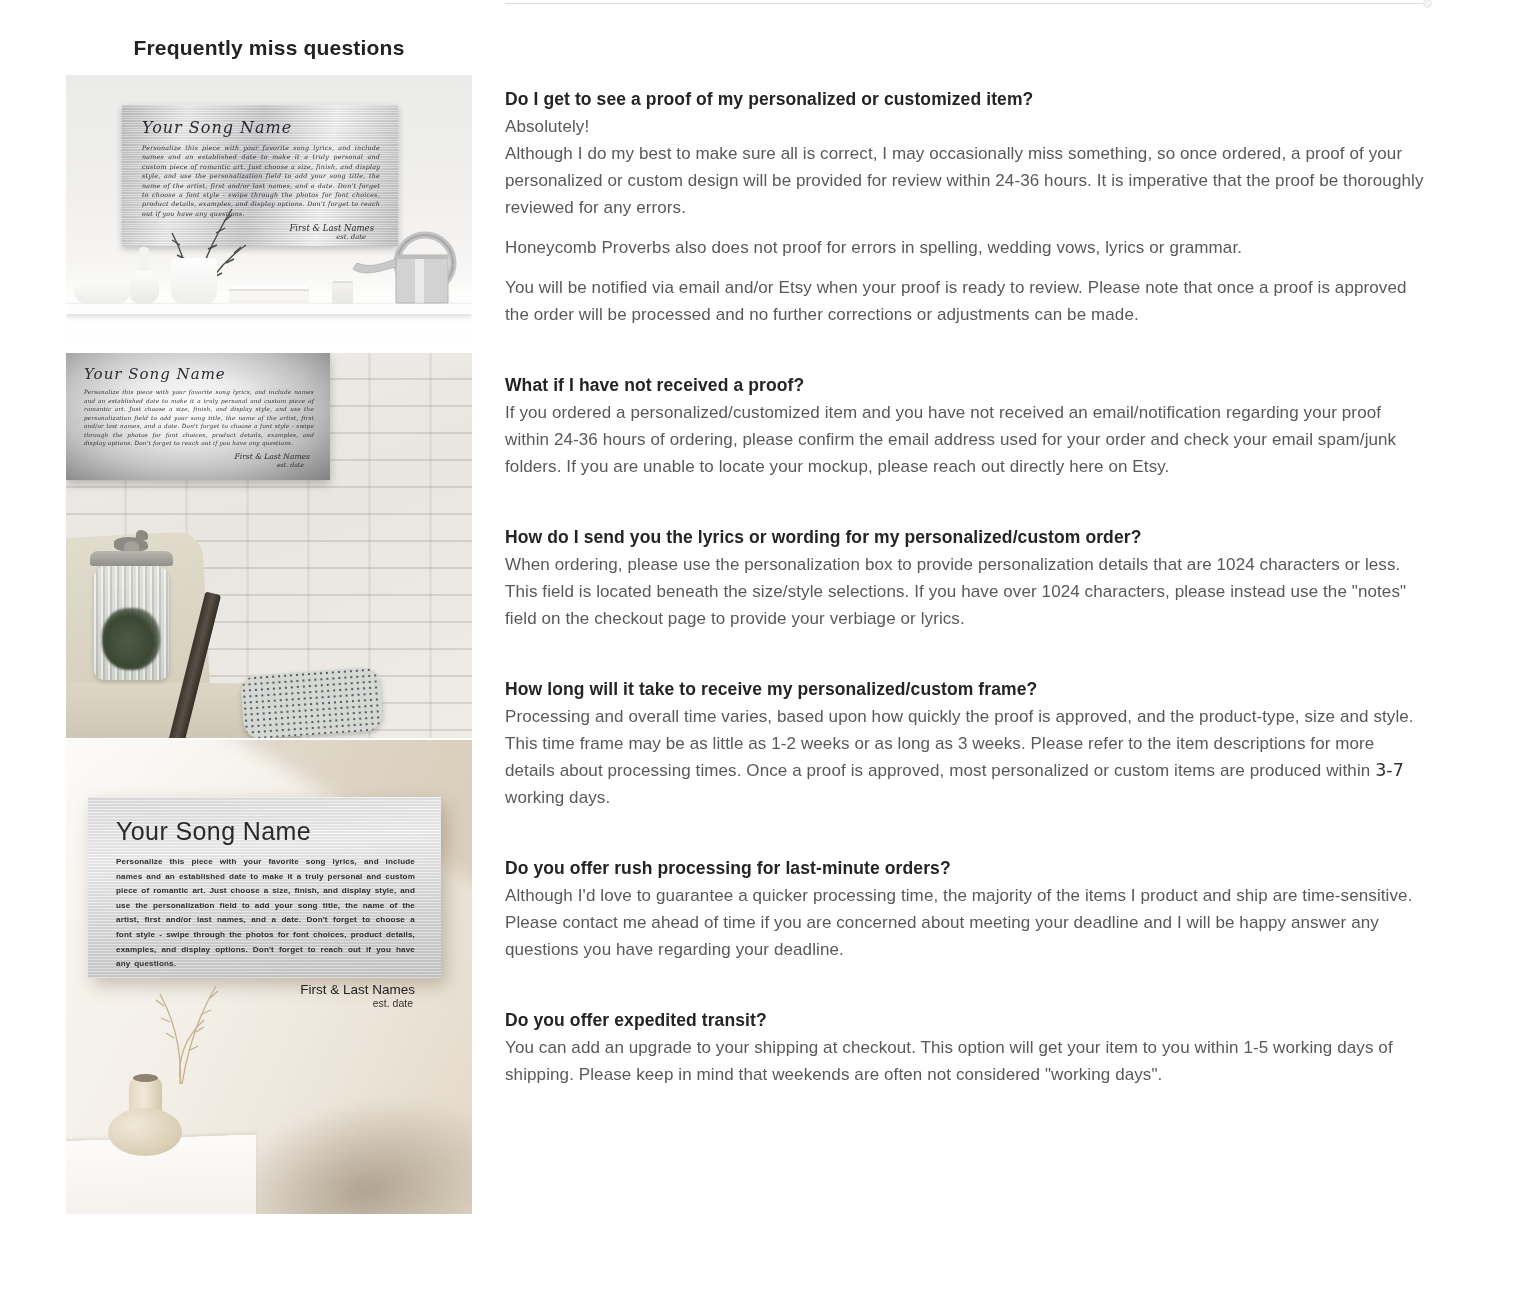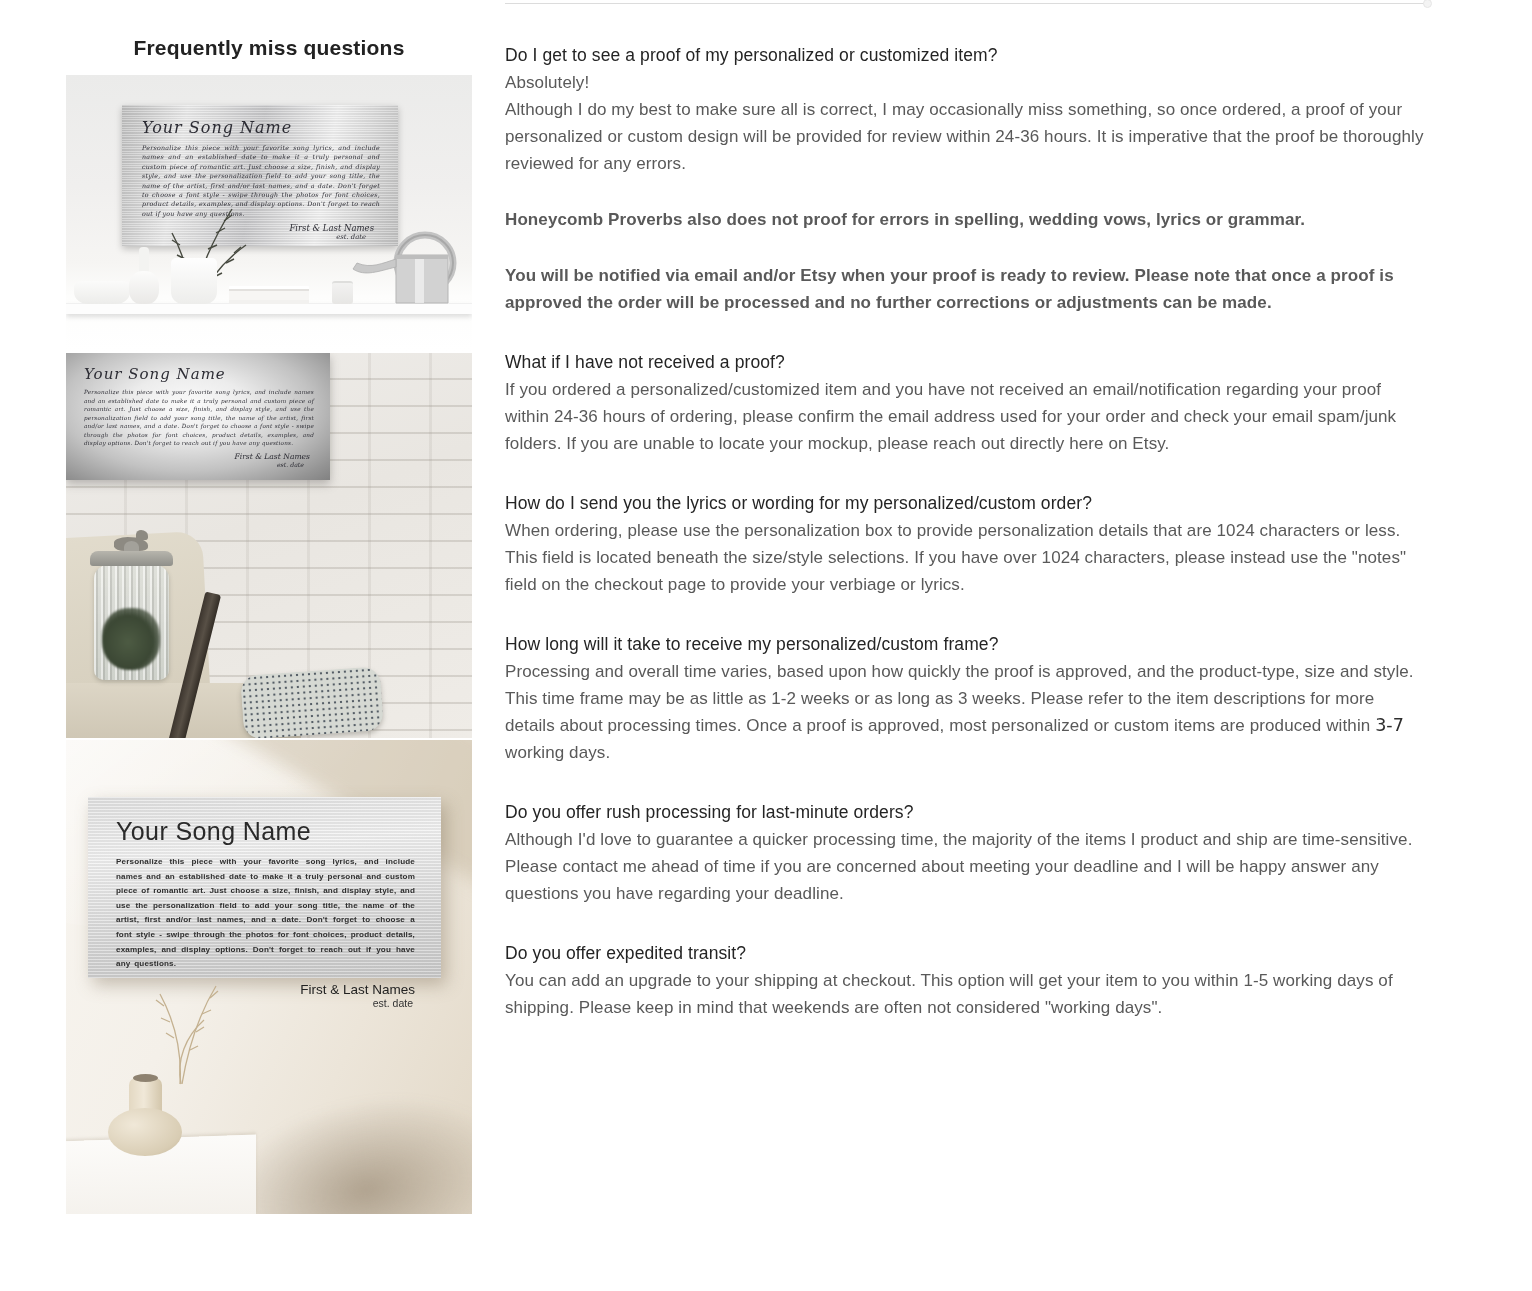--- a/index.html
+++ b/index.html
@@ -137,23 +137,23 @@
   .vase-mouth { position: absolute; left: 67px; top: 334px; width: 25px; height: 8px; z-index: 6;
     background: #8e8270; border-radius: 50%; }
 
   
   .faq-col { position: absolute; left: 505px; top: 0; width: 925px; }
   .divider { position: relative; margin-top: 3px; height: 1px; background: #dcdcdc; width: 922px; }
   .divider-cap { position: absolute; right: -5px; top: -4px; width: 9px; height: 9px;
     border-radius: 50%; background: #f4f4f4; border: 1px solid #e6e6e6; }
   .faq-list { padding-top: 38px; }
   .faq-item { margin-bottom: 33px; width: 922px; }
-  .faq-item h3 { font-size: 17.5px; font-weight: 400; color: #242424; line-height: 27px; letter-spacing: .1px; }
+  .faq-item h3 { font-size: 17.5px; font-weight: 700; color: #242424; line-height: 27px; letter-spacing: .1px; margin-top: 44px; }
   .faq-item p { font-size: 17px; color: #595959; line-height: 27px; letter-spacing: .1px; }
-  .faq-item p.gap { margin-top: 29px; font-weight: bold; }
+  .faq-item p.gap { margin-top: 13px; }
   .accent { color: #2e2e2e; font-family: "DejaVu Sans", sans-serif; font-size: 17.5px; }
 </style>
 </head>
 <body>
 
 <div class="left-col">
   <h2 class="faq-heading">Frequently miss questions</h2>
 
   <div class="scene" id="scene1">
     <div class="metal-script" id="sign1">

